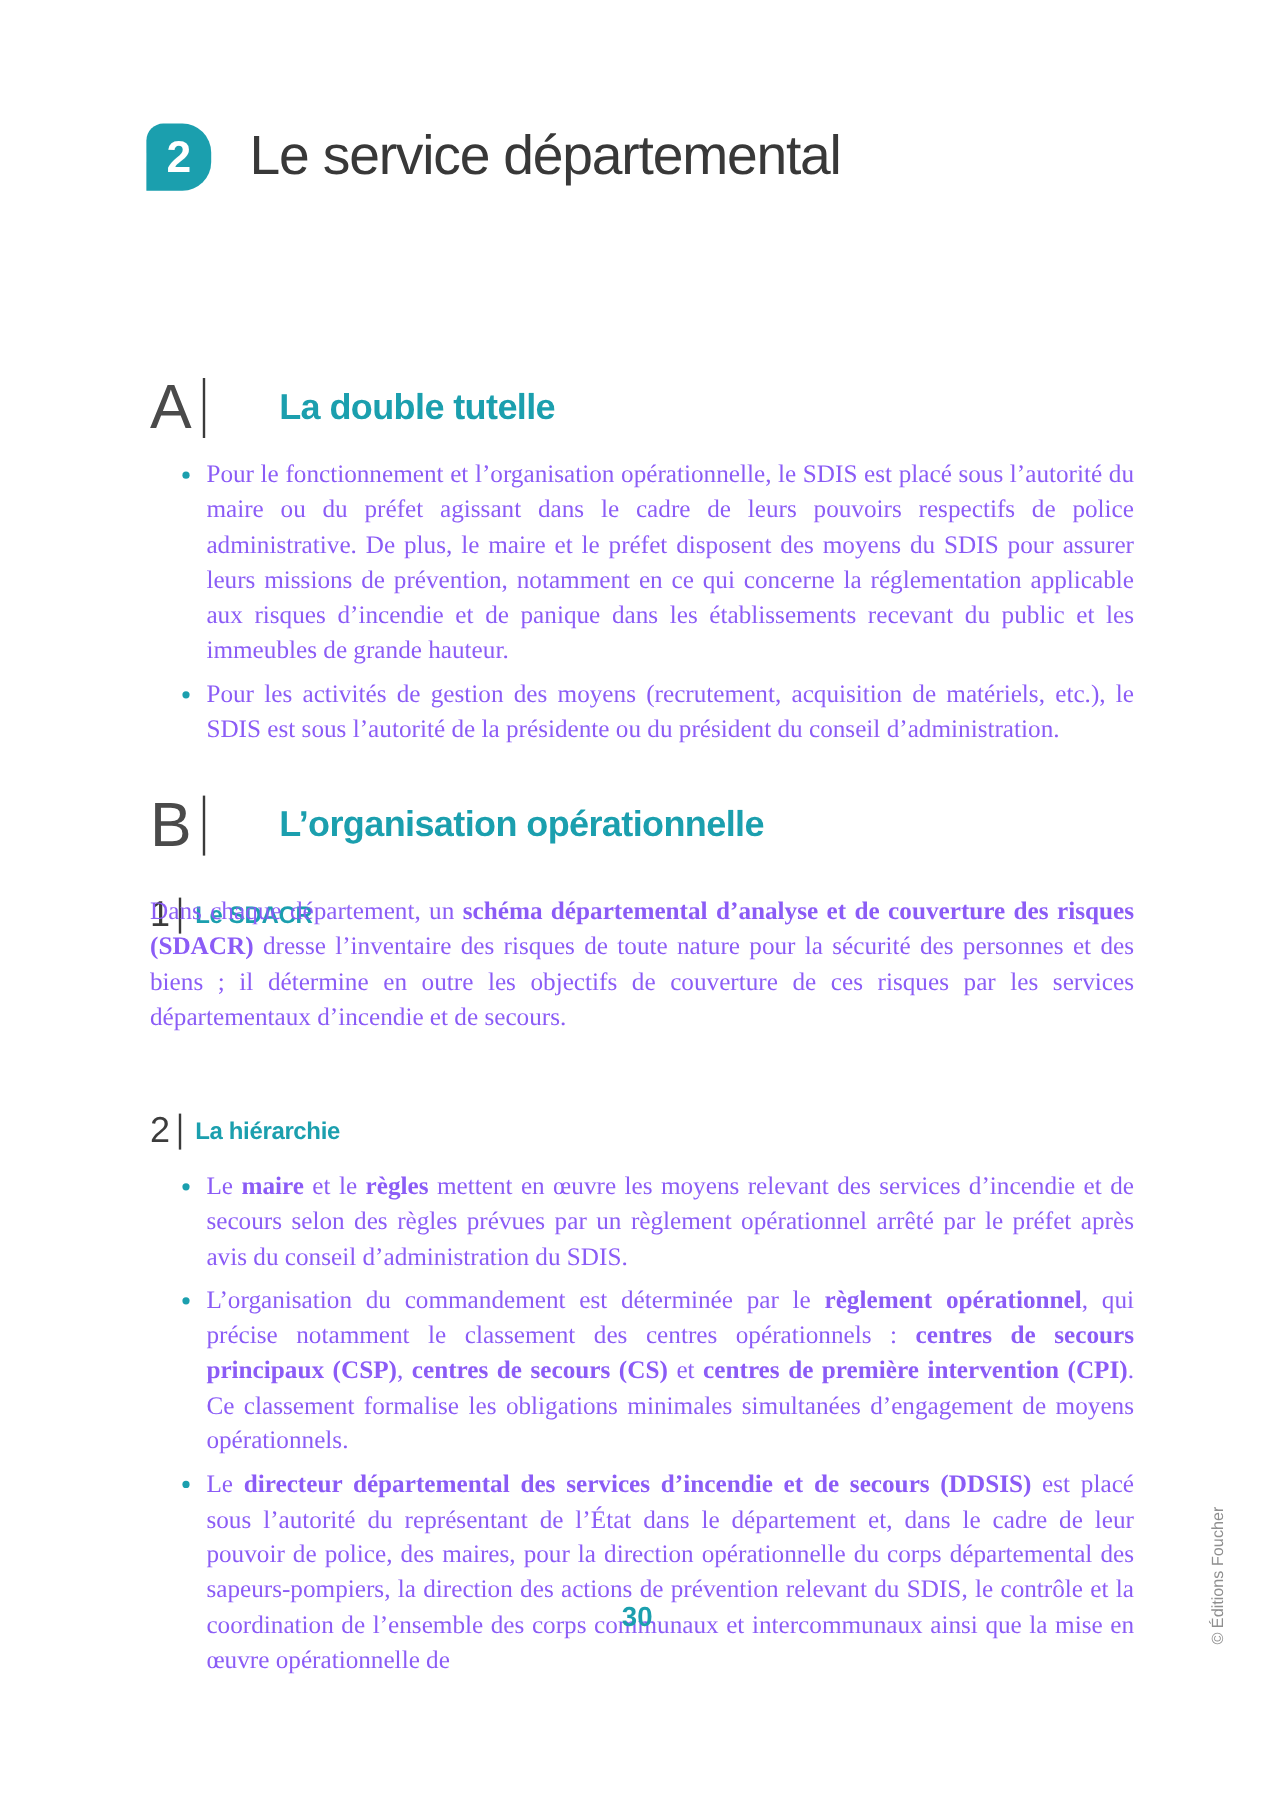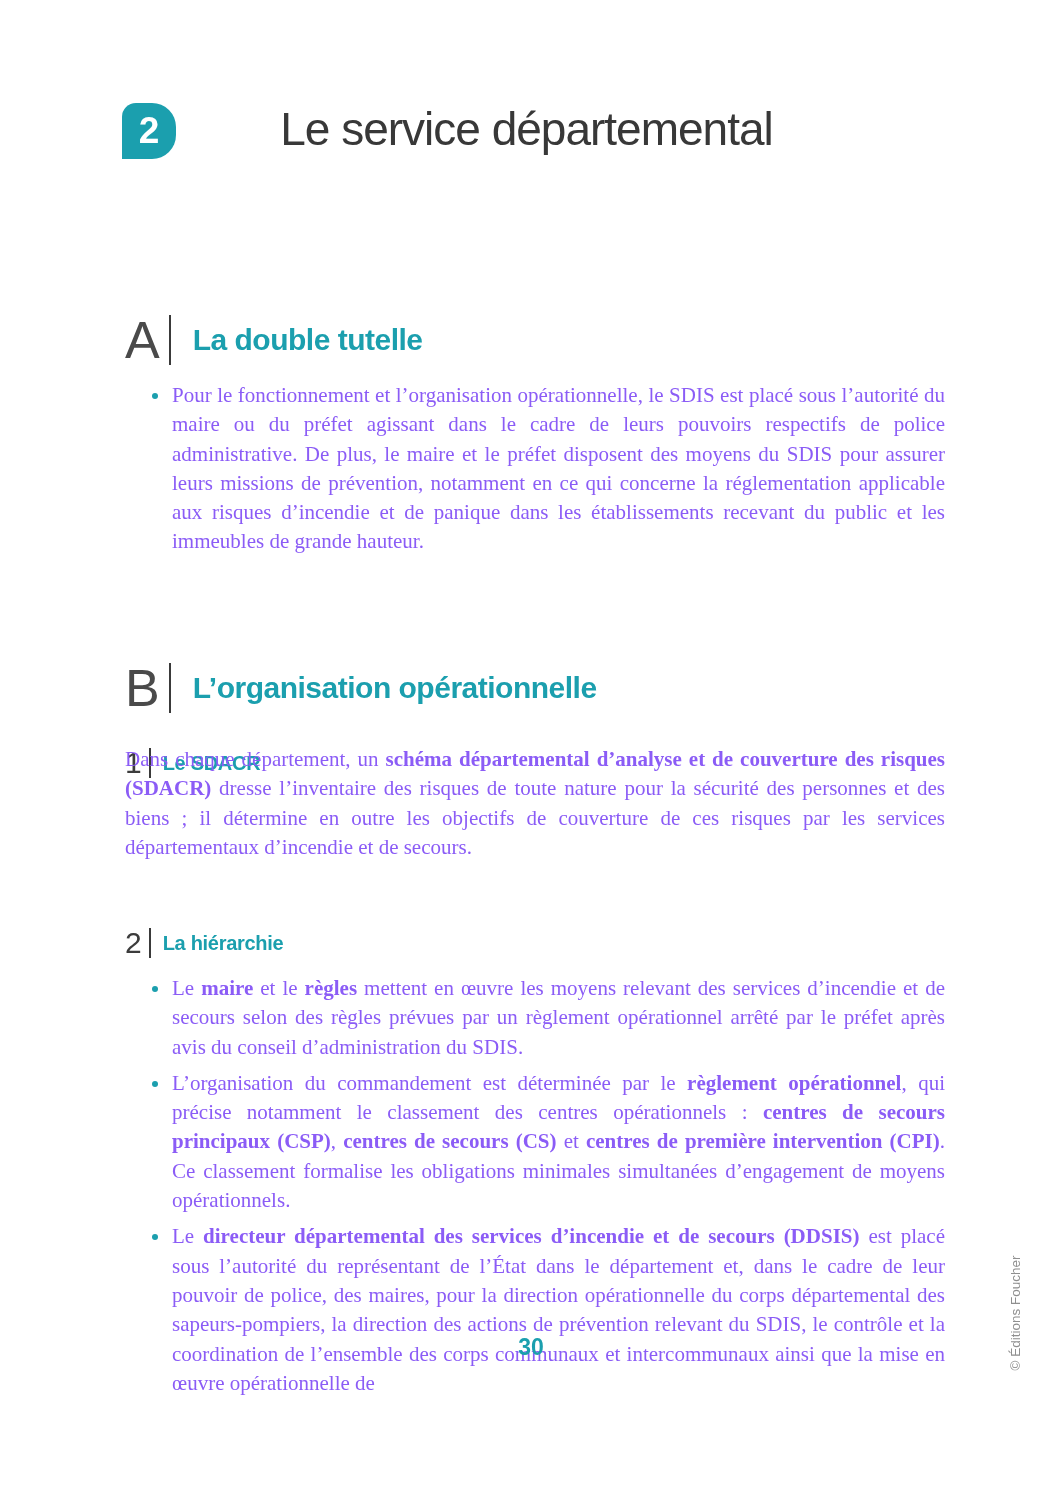--- a/index.html
+++ b/index.html
@@ -30,35 +30,36 @@
     font-size:37px;font-weight:700;
     display:flex;align-items:center;justify-content:center;
   }
   .chapter-title{
     font-family:"Liberation Sans", sans-serif;
     font-weight:300;
     font-size:46px;line-height:57px;
     color:#383838;
     letter-spacing:-1px;
   }
-  .chapter-title .line1{padding-left:83px;text-align:center;}
+  .chapter-title .line1{padding-left:83px;}
 
   
   .section-heading{position:absolute;left:125px;display:flex;align-items:center;}
   .section-letter{
     font-family:"Liberation Sans", sans-serif;
     font-weight:300;font-size:52px;line-height:1;
     color:#4a4a4a;
   }
   .section-vbar{width:2px;height:50px;background:#3a3a3a;margin-left:9px;margin-right:22px;}
   .section-title{
     font-family:"Liberation Sans", sans-serif;
     font-weight:700;font-size:30px;
     color:var(--accent);
     letter-spacing:-0.5px;
+    margin-left:40px;
   }
   #section-a{top:314px;}
   #section-b{top:662px;}
 
   
   .subsection-heading{position:absolute;left:125px;display:flex;align-items:center;}
   .subsection-number{
     font-family:"Liberation Sans", sans-serif;
     font-weight:300;font-size:30px;
     color:#3c3c3c;
@@ -127,20 +128,24 @@
     <span class="section-letter">A</span>
     <span class="section-vbar"></span>
     <span class="section-title">La double tutelle</span>
   </div>
 
   <ul class="bullet-list" id="bullets-a">
     <li class="bullet bodytext">
       <span class="bullet-dot"></span>
       <span><span>Pour le fonctionnement et l’organisation opérationnelle, le SDIS est placé sous l’autorité du maire ou du préfet agissant dans le cadre de leurs pouvoirs respectifs de police administrative. De plus, le maire et le préfet disposent des moyens du SDIS pour assurer leurs missions de prévention, notamment en ce qui concerne la réglementation applicable aux risques d’incendie et de panique dans les établissements recevant du public et les immeubles de grande hauteur.</span></span>
     </li>
+    <li class="bullet bodytext">
+      <span class="bullet-dot"></span>
+      <span><span>Pour les activités de gestion des moyens (recrutement, acquisition de matériels, etc.), le SDIS est sous l’autorité de la présidente ou du président du conseil d’administration.</span></span>
+    </li>
   </ul>
 
   <div class="section-heading" id="section-b">
     <span class="section-letter">B</span>
     <span class="section-vbar"></span>
     <span class="section-title">L’organisation opérationnelle</span>
   </div>
 
   <div class="subsection-heading" id="sub-1">
     <span class="subsection-number">1</span>

